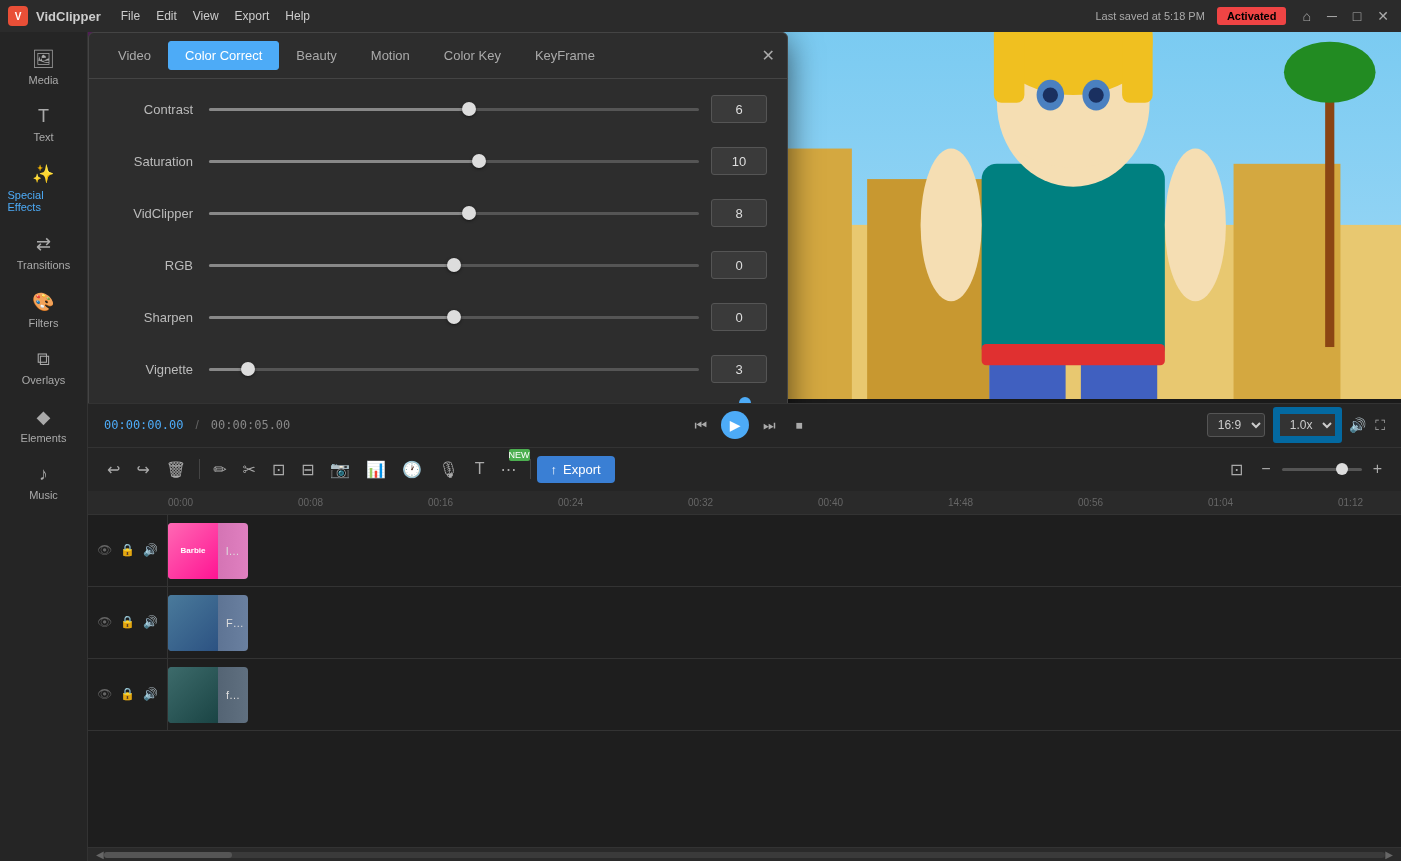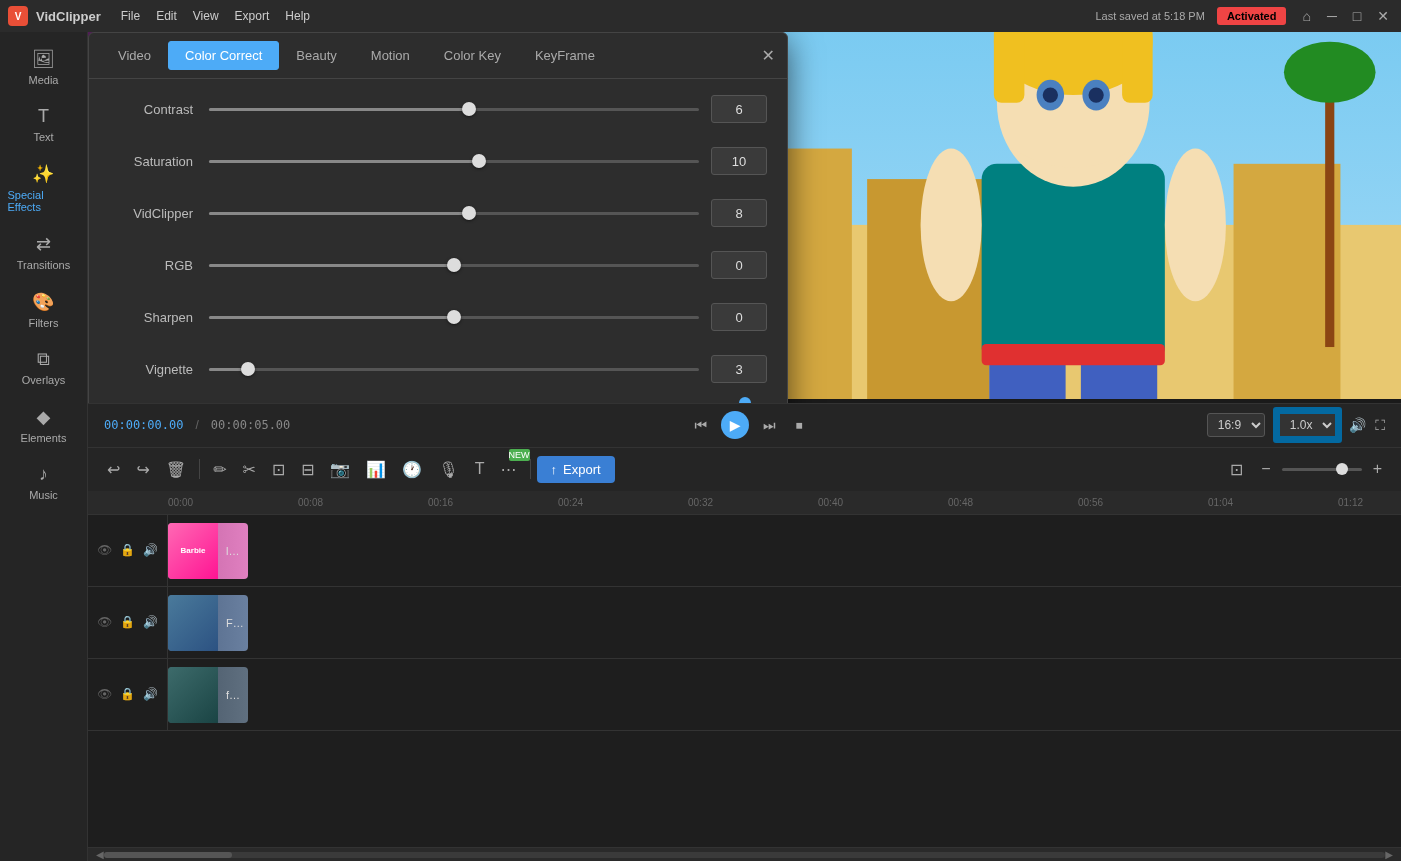--- a/index.html
+++ b/index.html
@@ -921,21 +921,21 @@
     <div class="timeline-area">
 
       <div class="timeline-ruler">
         <div class="ruler-marks">
           <div class="ruler-mark">00:00</div>
           <div class="ruler-mark">00:08</div>
           <div class="ruler-mark">00:16</div>
           <div class="ruler-mark">00:24</div>
           <div class="ruler-mark">00:32</div>
           <div class="ruler-mark">00:40</div>
-          <div class="ruler-mark">00:48</div>
+          <div class="ruler-mark">14:48</div>
           <div class="ruler-mark">00:56</div>
           <div class="ruler-mark">01:04</div>
           <div class="ruler-mark">01:12</div>
         </div>
       </div>
 
       <div class="timeline-tracks">
 
         <div class="track-row">
           <div class="track-controls">

